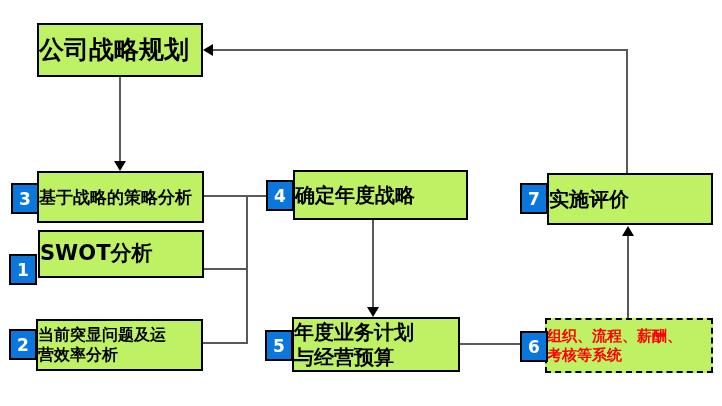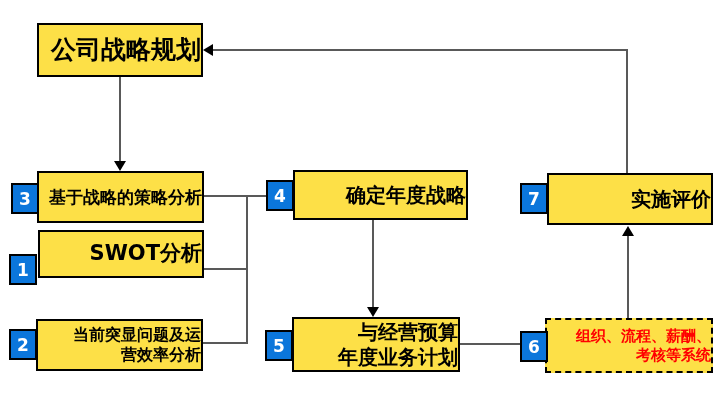--- a/index.html
+++ b/index.html
@@ -5,25 +5,25 @@
   html,body { margin:0; padding:0; background:#fff; }
   #stage {
     position:relative;
     width:722px; height:406px;
     background:#ffffff;
     font-family:"DejaVu Sans","Liberation Sans",sans-serif;
     overflow:hidden;
   }
   .box {
     position:absolute;
-    background:#fde047;
+    background:#bef264;
     border:2px solid var(--border-black,#000);
     box-sizing:border-box;
     display:flex; flex-direction:column;
-    align-items:flex-end; justify-content:center;
+    align-items:flex-start; justify-content:center;
     font-weight:bold; color:#000;
     text-align:center; line-height:1.22;
     z-index:3;
   }
   .box.dashed {
     border:2px dashed var(--border-black,#000);
     color:var(--red,#ff0000);
   }
   .badge {
     position:absolute;
@@ -84,22 +84,22 @@
   <div class="box" style="left:36px; top:319px; width:167px; height:52px; font-size:16px;">
     <div>当前突显问题及运</div>
     <div>营效率分析</div>
   </div>
 
   <div class="box" style="left:293px; top:170px; width:175px; height:50px; font-size:20px;">
     <div>确定年度战略</div>
   </div>
 
   <div class="box" style="left:292px; top:317px; width:168px; height:55px; font-size:20px;">
+    <div>年度业务计划</div>
     <div>与经营预算</div>
-    <div>年度业务计划</div>
   </div>
 
   <div class="box" style="left:547px; top:173px; width:166px; height:52px; font-size:20px;">
     <div>实施评价</div>
   </div>
 
   <div class="box dashed" style="left:545px; top:318px; width:168px; height:55px; font-size:15px;">
     <div>组织、流程、薪酬、</div>
     <div>考核等系统</div>
   </div>

